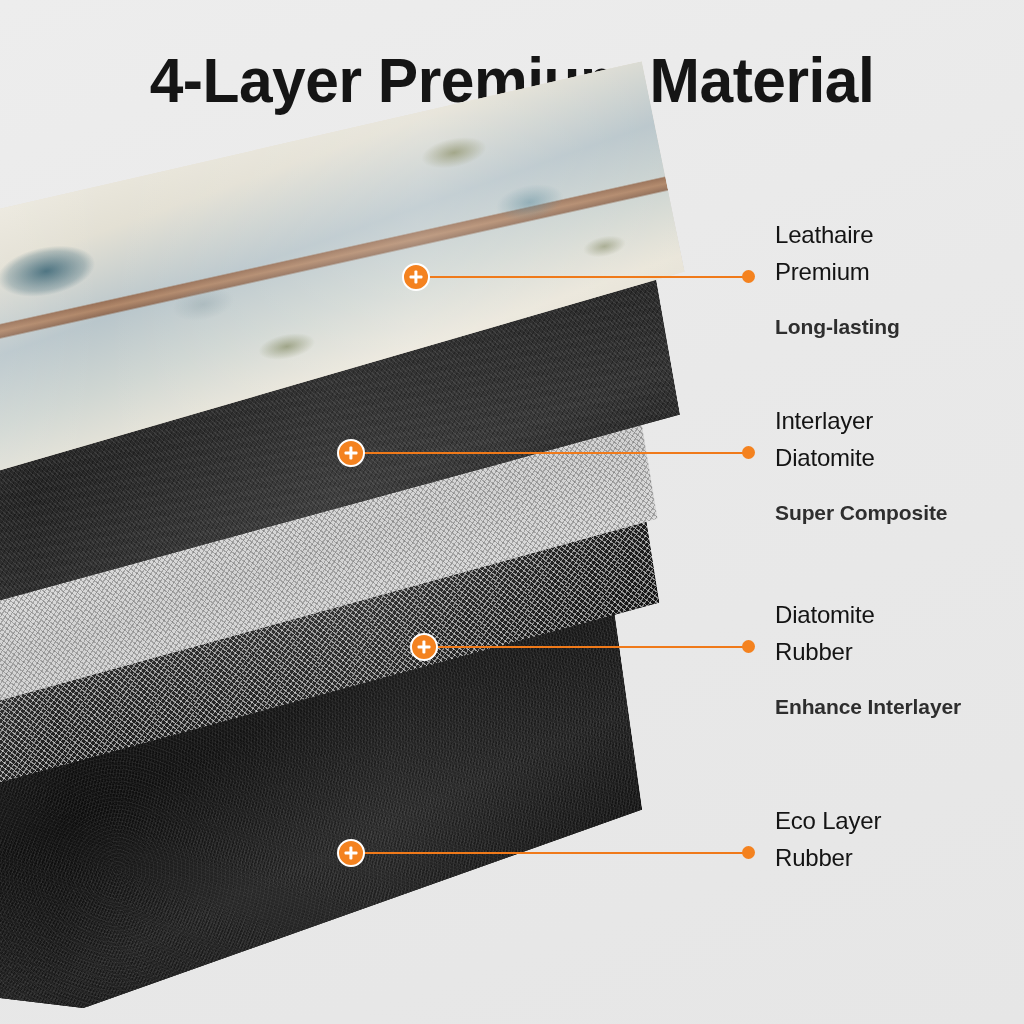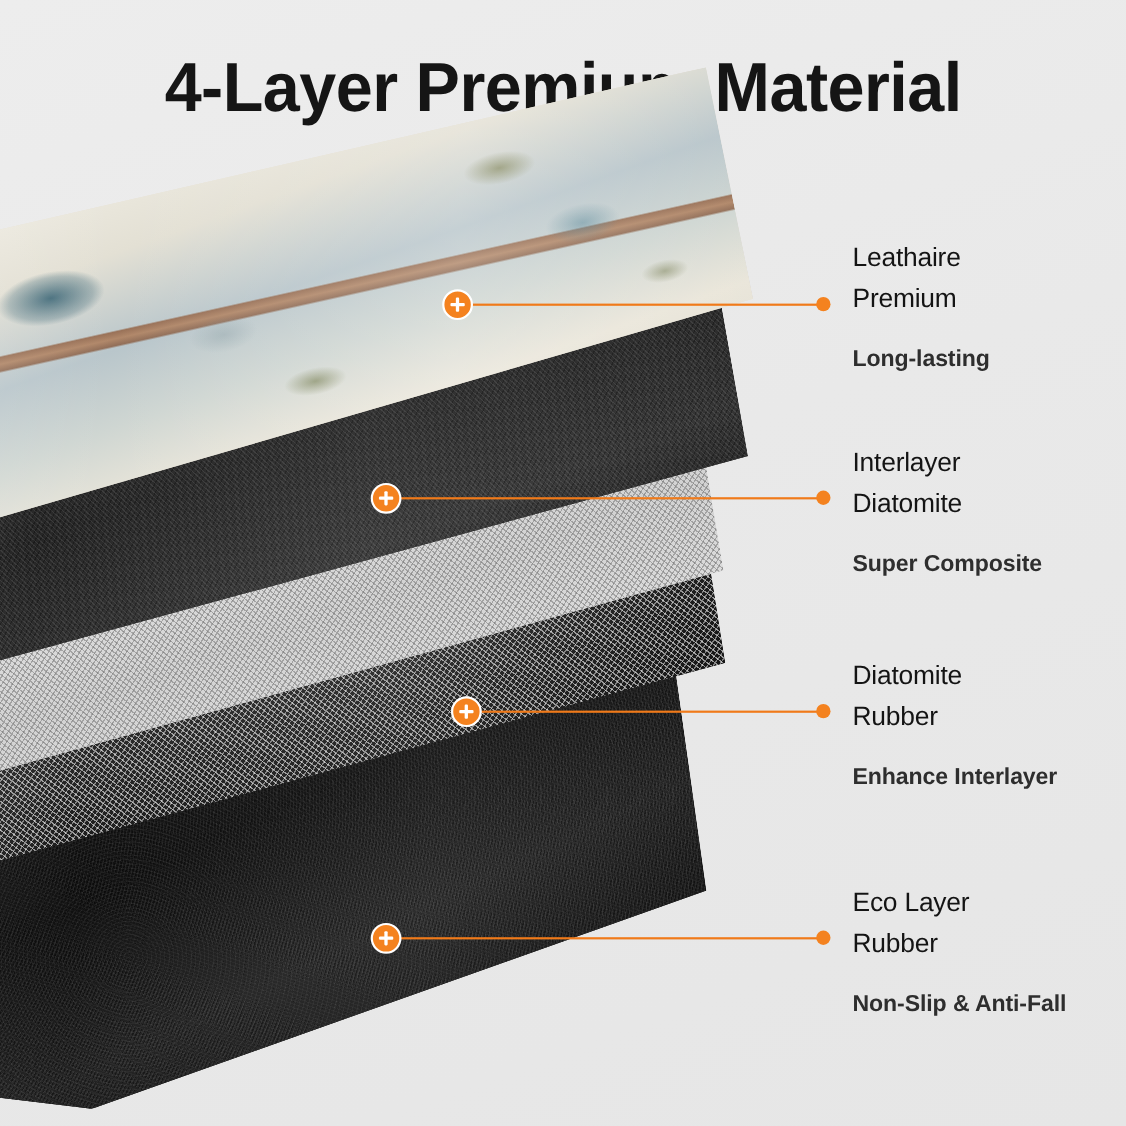--- a/index.html
+++ b/index.html
@@ -302,16 +302,15 @@
   </div>
 
   <div class="callout">
     <div class="callout-line" style="left:351px; top:852px; width:398px;"></div>
     <div class="callout-marker" style="left:337px; top:839px;"></div>
     <div class="callout-enddot" style="left:742px; top:846px;"></div>
   </div>
   <div class="label-block" style="top:802px;">
     <div class="label-title">Eco Layer</div>
     <div class="label-title">Rubber</div>
-    <div class="label-sub">Non-Slip &amp; Anti-Fall</div>
   </div>
 
 </div>
 
 </body></html>

